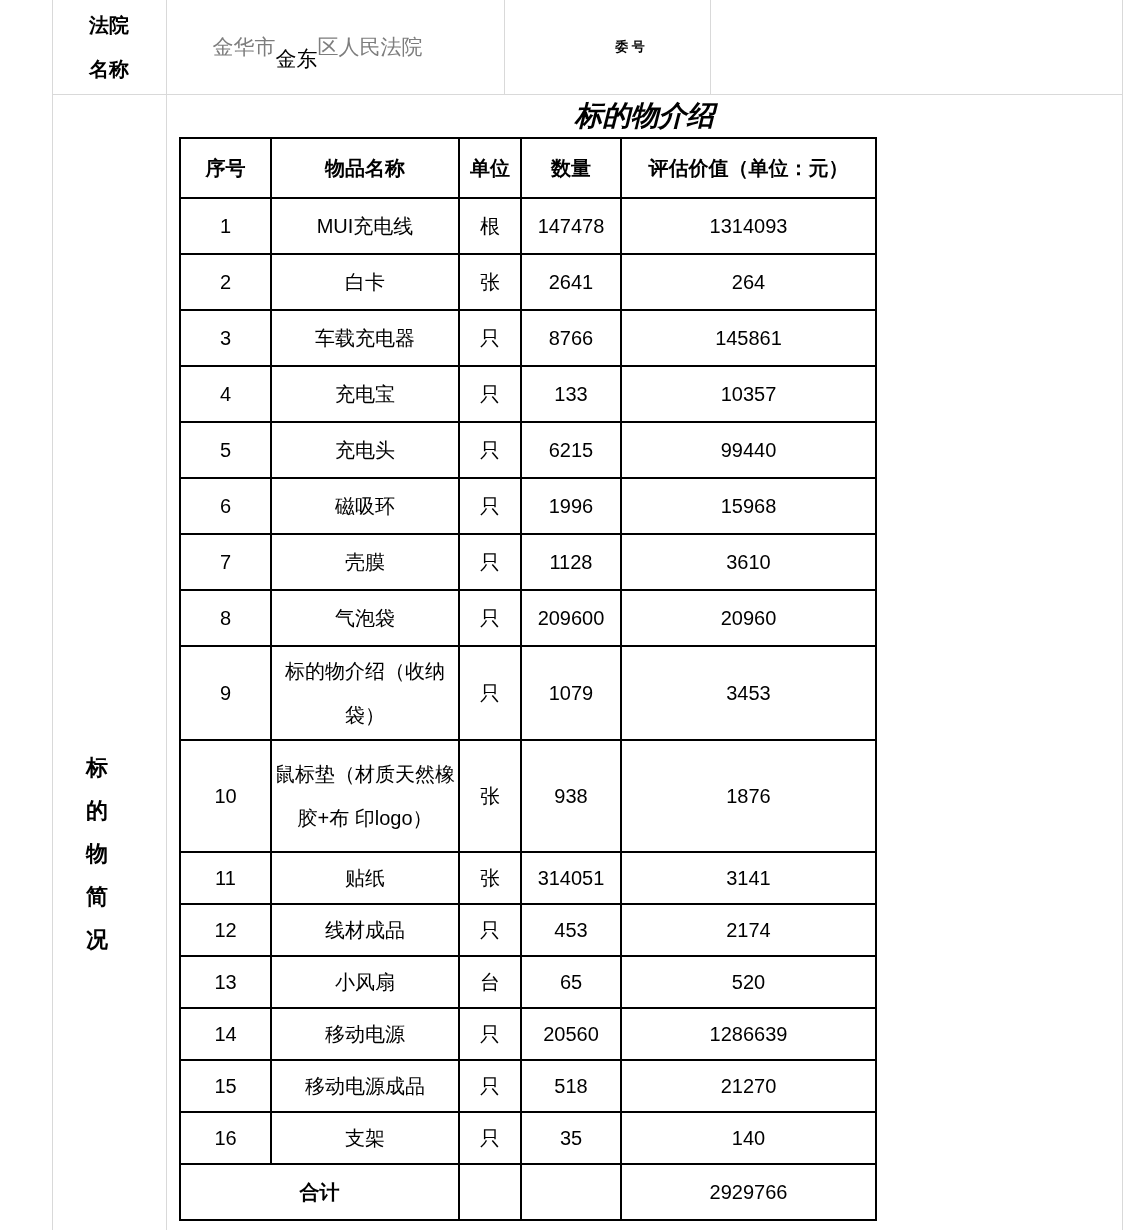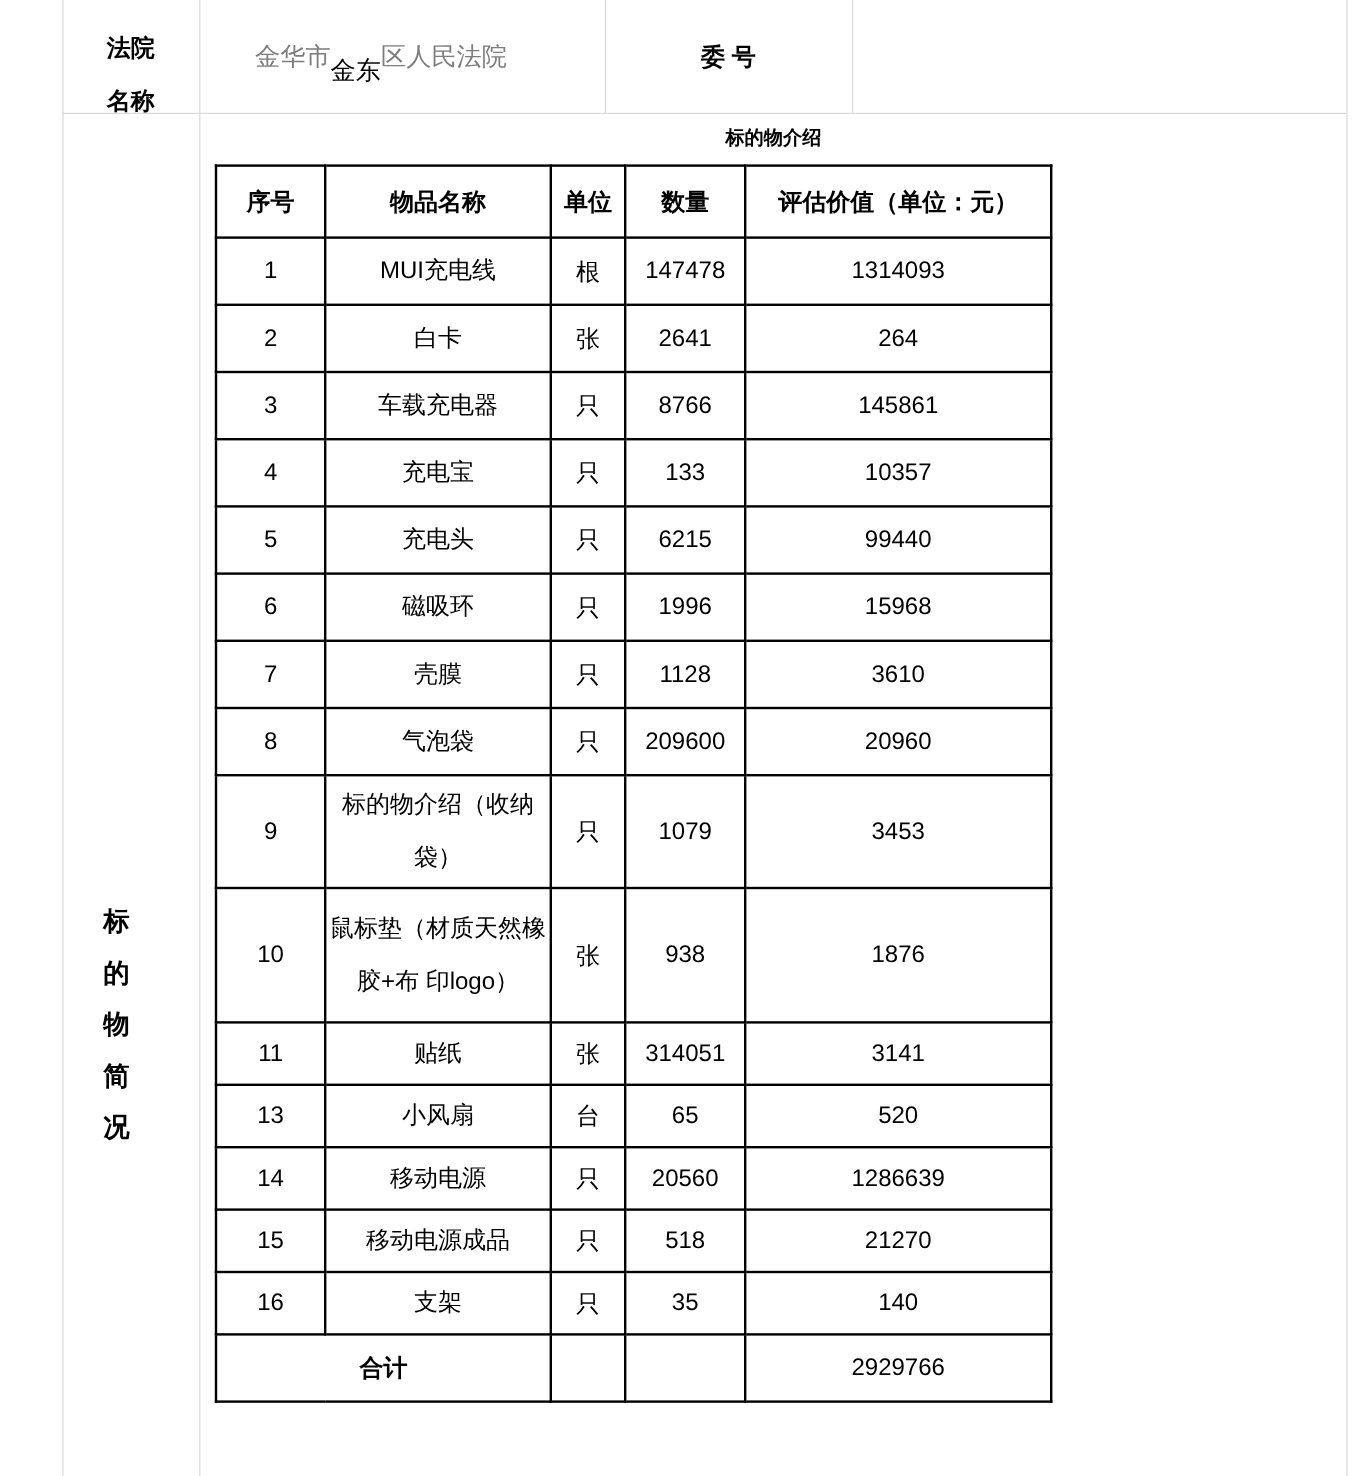--- a/index.html
+++ b/index.html
@@ -14,25 +14,25 @@
 
   .court-label span, .side-label span {
     display:inline-block; word-break:break-all; font-weight:bold; text-align:center;
   }
   .court-label span { width:50px; font-size:20px; line-height:44px; }
   .side-label span  { width:24px; font-size:22px; line-height:43px; }
 
   .court-name { font-size:21px; }
   .muted { color:var(--muted); }
   .hl { color:#000;margin-top:24px; }
-  .case-label { font-size:20px; font-weight:bold; }
+  .case-label { font-size:13px; font-weight:bold;margin-left:23px; }
   .case-no { font-size:21px; color:var(--muted); }
 
   .title { position:absolute; display:flex; align-items:center; justify-content:center;
-           font-size:16px; font-weight:bold; }
+           font-size:28px; font-weight:bold;font-style:italic; }
 
   table.items { position:absolute; left:179px; top:137px; width:696px;
                 border-collapse:collapse; table-layout:fixed; }
   table.items th, table.items td { border:2px solid var(--dark); font-size:20px;
                 text-align:center; vertical-align:middle; padding:2px; }
   table.items th { font-weight:bold; }
   td.col-name { text-align:left; padding-left:9px; padding-right:6px; line-height:44px; }
   .big { font-size:25px; }
   .total-label { font-weight:bold; }
   .total-value { font-size:24px; }
@@ -44,21 +44,21 @@
 
 <div id="canvas">
 
   <div class="vline" style="left:52px;  top:0; height:1230px;"></div>
   <div class="vline" style="left:166px; top:0; height:1230px;"></div>
   <div class="vline" style="left:1122px;top:0; height:1230px;"></div>
   <div class="vline" style="left:504px; top:0; height:94px;"></div>
   <div class="vline" style="left:710px; top:0; height:94px;"></div>
   <div class="hline" style="left:52px; top:94px; width:1070px;"></div>
 
-  <div class="cell court-label" style="left:52px; top:16px; width:114px; height:94px;">
+  <div class="cell court-label" style="left:52px; top:0; width:114px; height:94px;">
     <span>法院名称</span>
   </div>
 
   <div class="cell court-name" style="left:149px; top:0; width:337px; height:94px;">
     <span class="muted">金华市</span>
       <span class="hl">金东</span>
       <span class="muted">区人民法院</span>
   </div>
 
   <div class="cell case-label" style="left:504px; top:0; width:206px; height:94px;">委 号</div>
@@ -159,20 +159,27 @@
           <td class="col-value">1876</td>
         </tr>
         <tr class="h52">
           <td class="col-no">11</td>
           <td class="col-name">贴纸</td>
           <td class="col-unit">张</td>
           <td class="col-qty">314051</td>
           <td class="col-value">3141</td>
         </tr>
         <tr class="h52">
+          <td class="col-no">12</td>
+          <td class="col-name">线材成品</td>
+          <td class="col-unit">只</td>
+          <td class="col-qty">453</td>
+          <td class="col-value">2174</td>
+        </tr>
+        <tr class="h52">
           <td class="col-no">13</td>
           <td class="col-name">小风扇</td>
           <td class="col-unit">台</td>
           <td class="col-qty">65</td>
           <td class="col-value">520</td>
         </tr>
         <tr class="h52">
           <td class="col-no">14</td>
           <td class="col-name">移动电源</td>
           <td class="col-unit">只</td>

